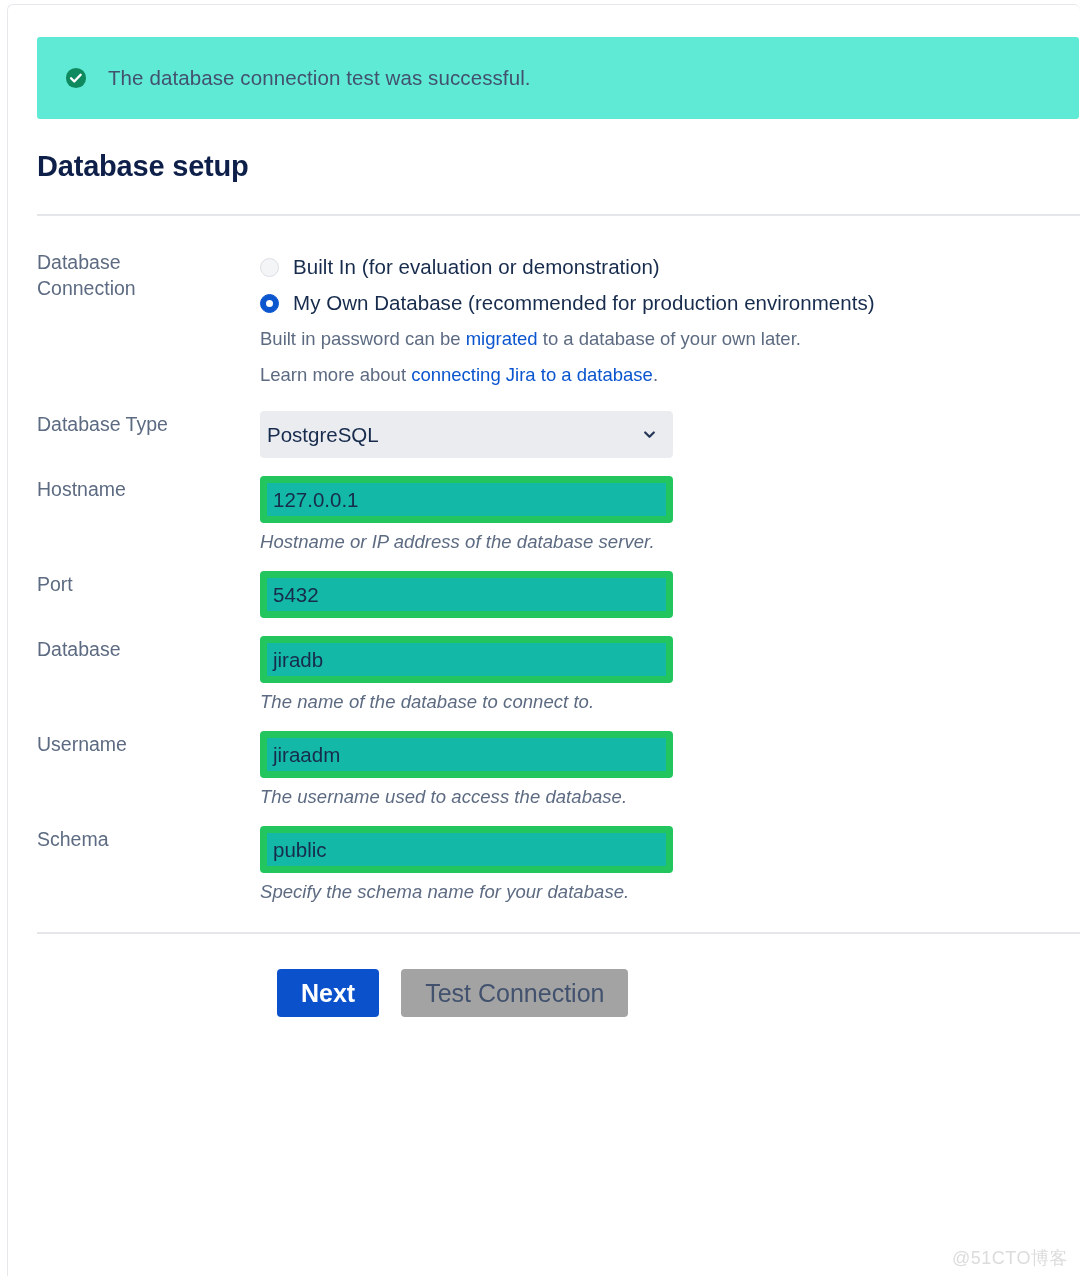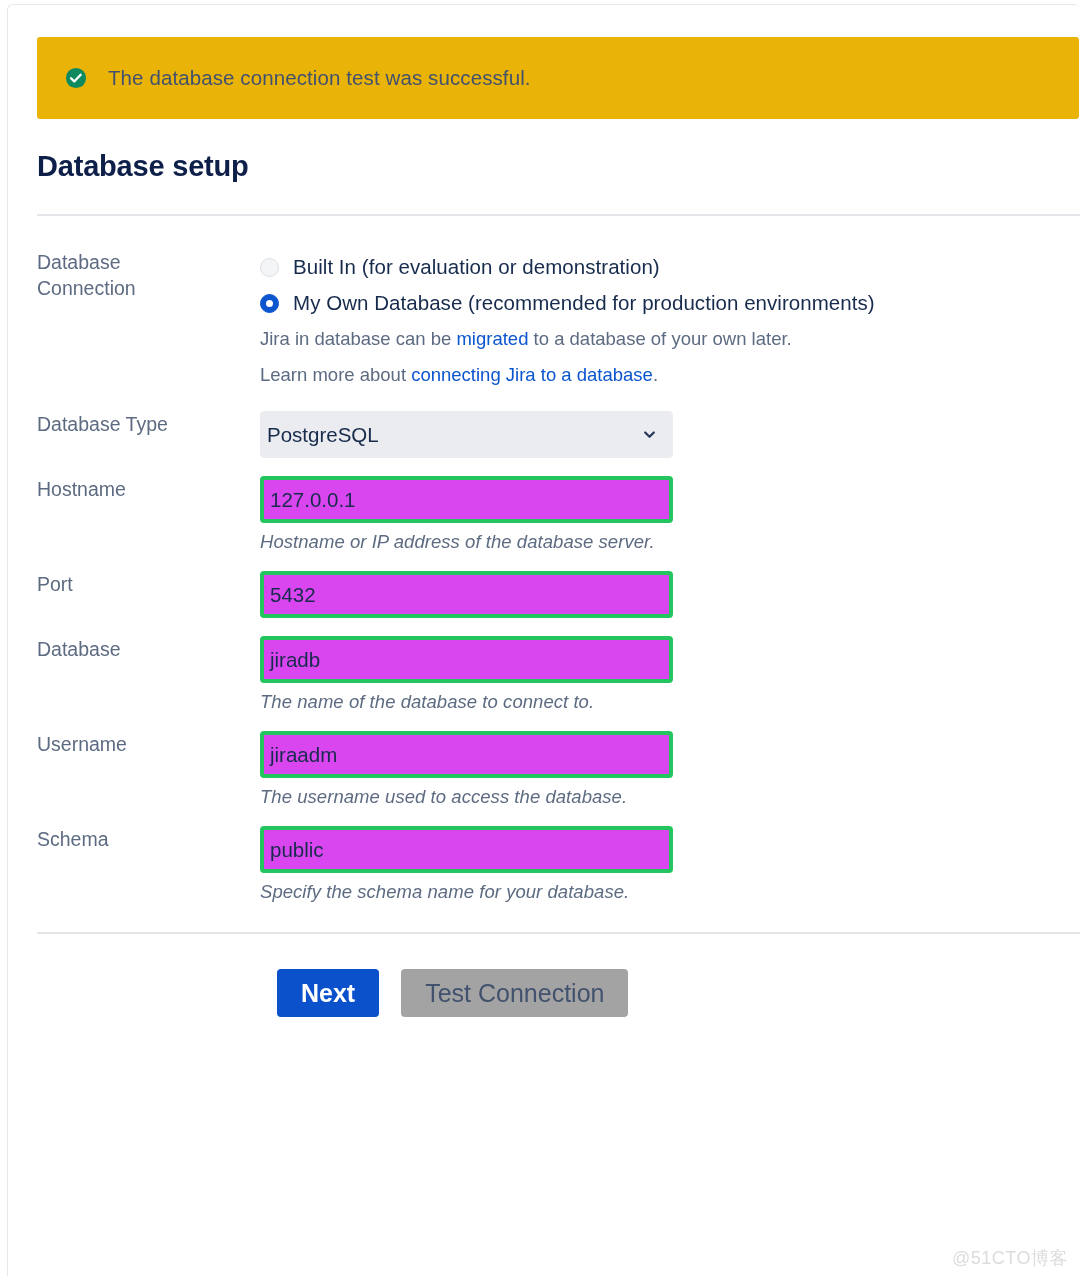--- a/index.html
+++ b/index.html
@@ -36,21 +36,21 @@
     left: 29px;       
     top: 32px;
     width: 1042px;
   }
 
   
   .banner {
     box-sizing: border-box;
     width: 1042px;
     height: 82px;
-    background: #eab308;
+    background: #5eead4;
     border-radius: 3px;
     display: flex;
     align-items: center;
     padding-left: 28px;
   }
   .banner-icon {
     width: 22px;
     height: 22px;
     flex: 0 0 22px;
     margin-right: 21px;
@@ -160,22 +160,22 @@
     border-radius: 4px;
     font-size: 20.5px;
     color: #172b4d;
     font-family: "Liberation Sans", sans-serif;
     padding: 0 6px;
     display: flex;
     align-items: center;
     outline: none;
   }
   .input {
-    background: #d946ef;
-    border: 4px solid #22c55e;
+    background: #14b8a6;
+    border: 7px solid #22c55e;
   }
   .select {
     background: #ebecf0;
     border: 1px solid #ebecf0;
     justify-content: space-between;
     padding-right: 15px;
   }
   .chev {
     width: 15px;
     height: 15px;
@@ -267,21 +267,21 @@
         <div class="field-col">
           <div class="radio-line">
             <span class="radio"></span>
             <span class="radio-label">Built In (for evaluation or demonstration)</span>
           </div>
           <div class="radio-line">
             <span class="radio checked"></span>
             <span class="radio-label">My Own Database (recommended for production environments)</span>
           </div>
           <div class="radio-note">
-            <span>Jira in database can be </span><a href="#">migrated</a><span> to a database of your own later.</span>
+            <span>Built in password can be </span><a href="#">migrated</a><span> to a database of your own later.</span>
           </div>
           <div class="radio-note">
             <span>Learn more about </span><a href="#">connecting Jira to a database</a><span>.</span>
           </div>
         </div>
       </div>
 
       <div class="row field-row">
         <div class="label-col">Database Type</div>
         <div class="field-col">

